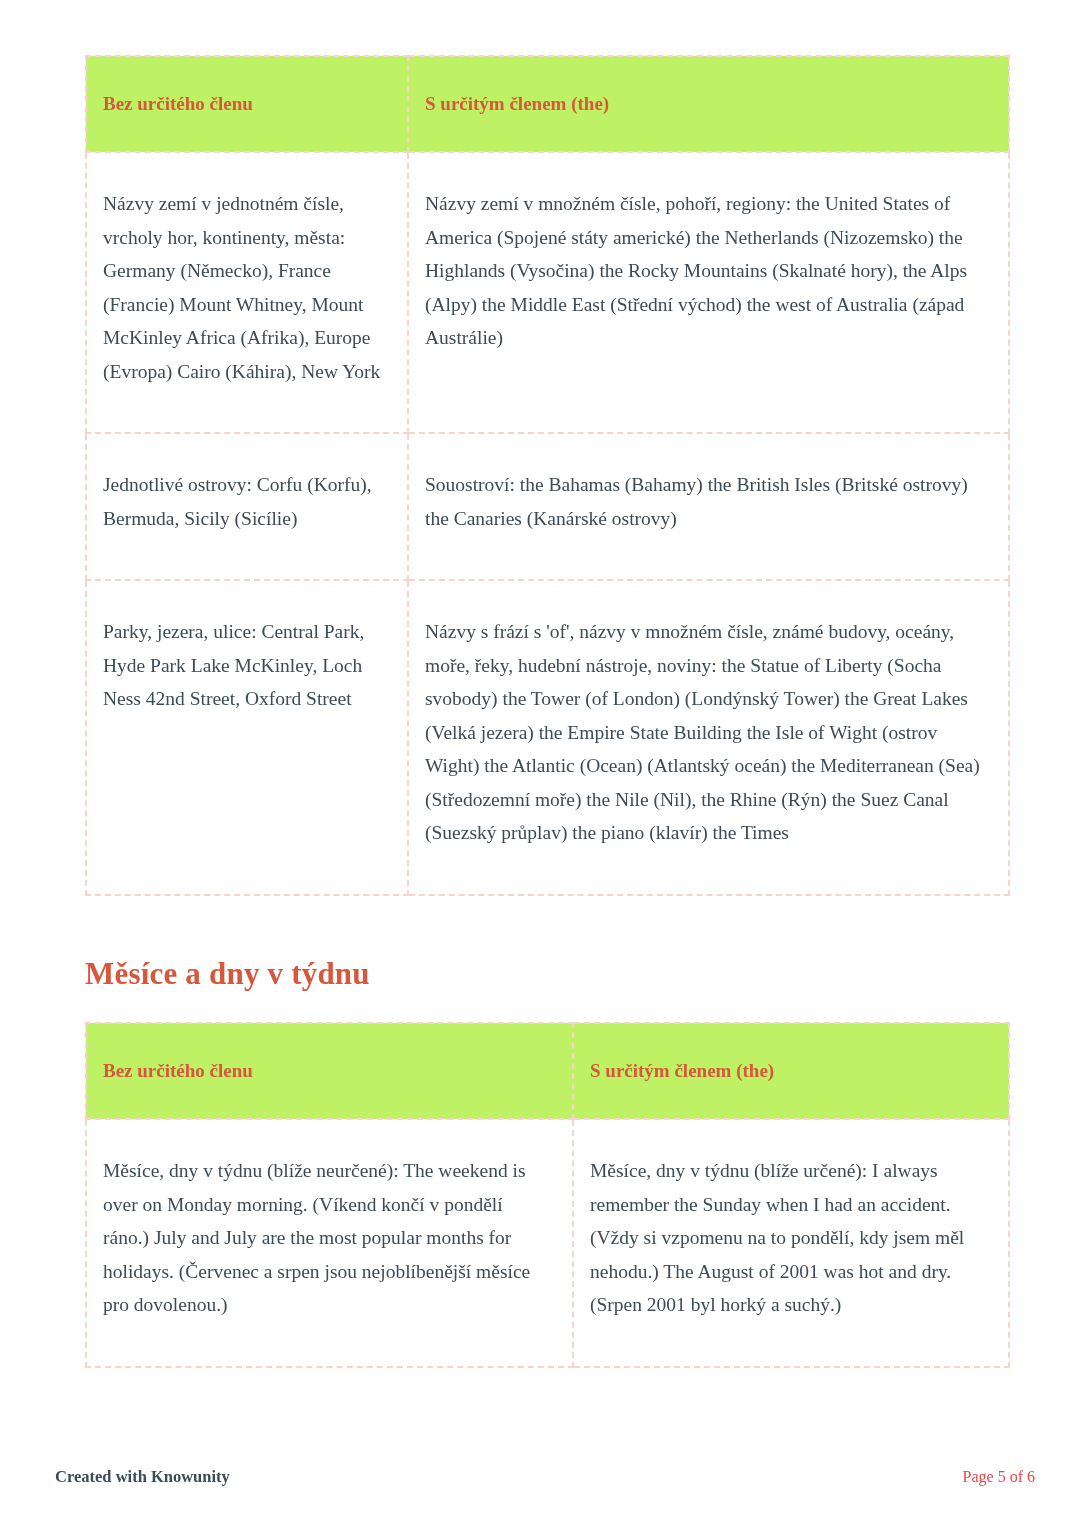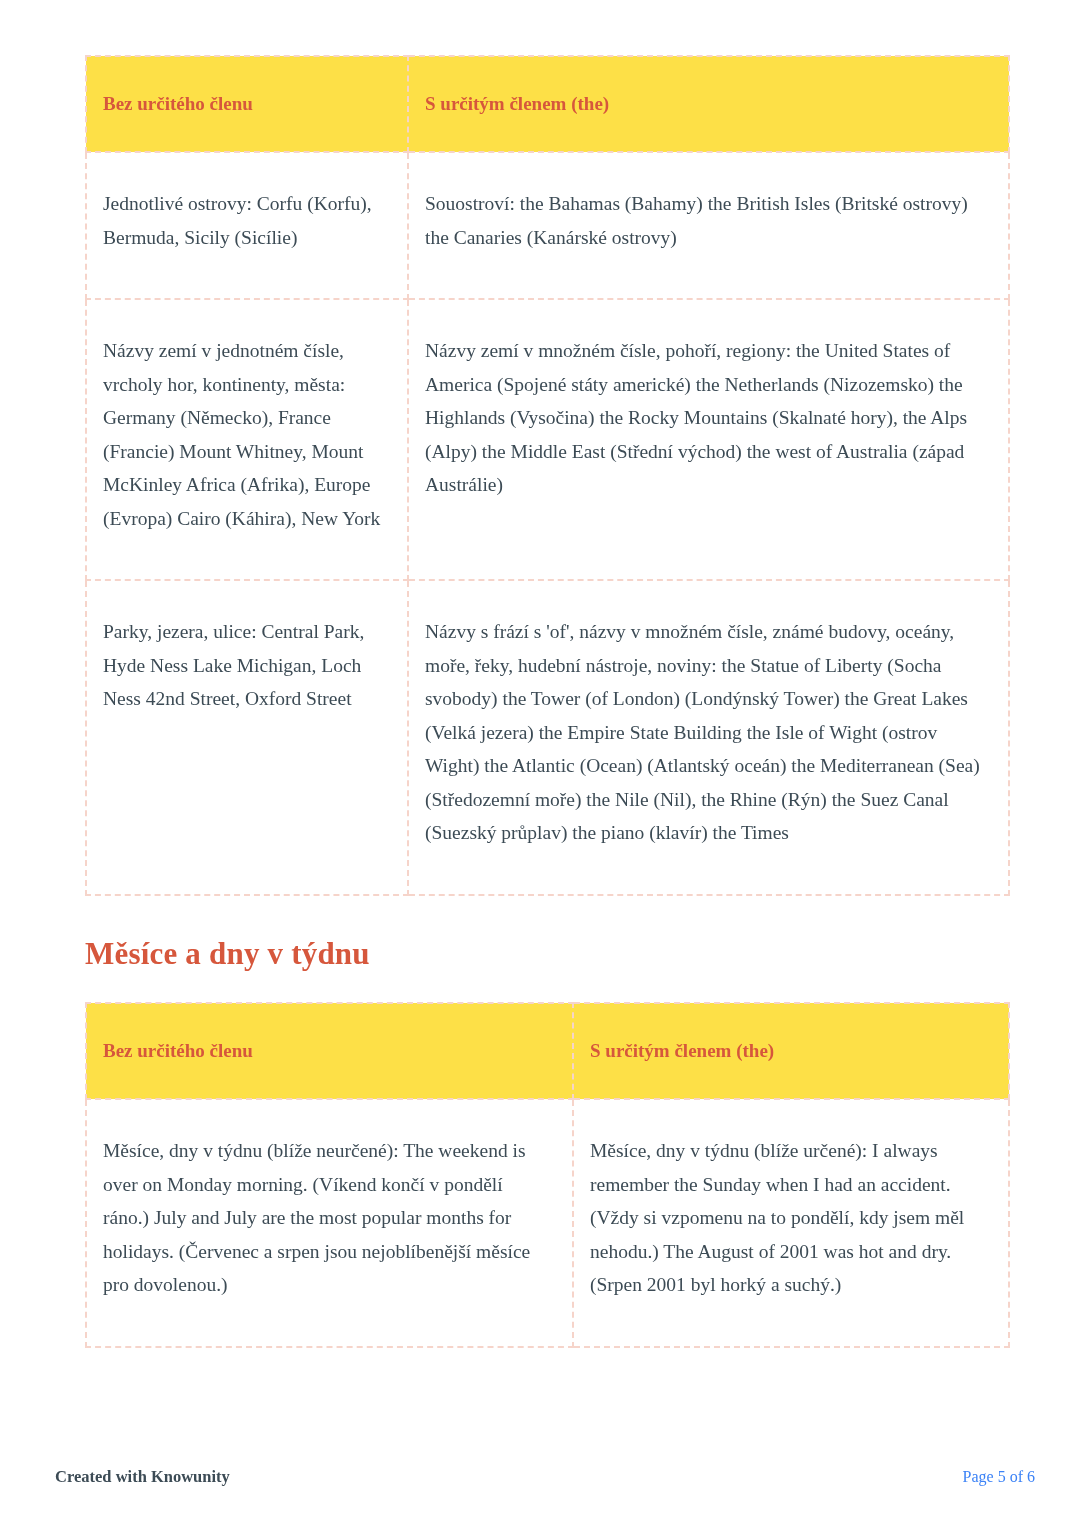--- a/index.html
+++ b/index.html
@@ -23,58 +23,58 @@
     border-collapse: collapse;
     width: 925px;
     table-layout: fixed;
   }
   th, td {
     border: 2px dashed #f6d4ca;
     vertical-align: top;
     text-align: left;
   }
   th {
-    background: #fde047;
+    background: #bef264;
     color: #d6573c;
     font-size: 19px;
     font-weight: bold;
     padding: 36px 20px 36px 16px;
   }
   td {
     font-size: 19.5px;
     line-height: 1.72;
     padding: 34px 22px 44px 16px;
     color: #3c4b55;
   }
   table.t1 col.col-left { width: 322px; }
   table.t2 col.col-left { width: 487px; }
 
   .heading {
     color: #d6573c;
     font-size: 31px;
     font-weight: bold;
-    margin: 40px 0 30px 0;
+    margin: 60px 0 30px 0;
     letter-spacing: 0.2px;
   }
 
   .footer {
     flex: 0 0 auto;
     display: flex;
     justify-content: space-between;
     align-items: baseline;
     margin-top: 54px;
   }
   .footer .brand {
     font-size: 16.5px;
     font-weight: bold;
     color: #3c4b55;
   }
   .footer .pagenum {
     font-size: 16px;
-    color: #3b82f6;
+    color: #ef4444;
   }
 </style>
 </head>
 <body>
 
 <div class="page">
   <div class="content">
 
     <table class="t1">
       <colgroup>
@@ -82,29 +82,29 @@
           <col>
         </colgroup>
       <thead>
         <tr>
           <th>Bez určitého členu</th>
           <th>S určitým členem (the)</th>
         </tr>
       </thead>
       <tbody>
         <tr>
+          <td>Názvy zemí v jednotném čísle, vrcholy hor, kontinenty, města: Germany (Německo), France (Francie) Mount Whitney, Mount McKinley Africa (Afrika), Europe (Evropa) Cairo (Káhira), New York</td>
+          <td>Názvy zemí v množném čísle, pohoří, regiony: the United States of America (Spojené státy americké) the Netherlands (Nizozemsko) the Highlands (Vysočina) the Rocky Mountains (Skalnaté hory), the Alps (Alpy) the Middle East (Střední východ) the west of Australia (západ Austrálie)</td>
+        </tr>
+        <tr>
           <td>Jednotlivé ostrovy: Corfu (Korfu), Bermuda, Sicily (Sicílie)</td>
           <td>Souostroví: the Bahamas (Bahamy) the British Isles (Britské ostrovy) the Canaries (Kanárské ostrovy)</td>
         </tr>
         <tr>
-          <td>Názvy zemí v jednotném čísle, vrcholy hor, kontinenty, města: Germany (Německo), France (Francie) Mount Whitney, Mount McKinley Africa (Afrika), Europe (Evropa) Cairo (Káhira), New York</td>
-          <td>Názvy zemí v množném čísle, pohoří, regiony: the United States of America (Spojené státy americké) the Netherlands (Nizozemsko) the Highlands (Vysočina) the Rocky Mountains (Skalnaté hory), the Alps (Alpy) the Middle East (Střední východ) the west of Australia (západ Austrálie)</td>
-        </tr>
-        <tr>
-          <td>Parky, jezera, ulice: Central Park, Hyde Ness Lake Michigan, Loch Ness 42nd Street, Oxford Street</td>
+          <td>Parky, jezera, ulice: Central Park, Hyde Park Lake McKinley, Loch Ness 42nd Street, Oxford Street</td>
           <td>Názvy s frází s 'of', názvy v množném čísle, známé budovy, oceány, moře, řeky, hudební nástroje, noviny: the Statue of Liberty (Socha svobody) the Tower (of London) (Londýnský Tower) the Great Lakes (Velká jezera) the Empire State Building the Isle of Wight (ostrov Wight) the Atlantic (Ocean) (Atlantský oceán) the Mediterranean (Sea) (Středozemní moře) the Nile (Nil), the Rhine (Rýn) the Suez Canal (Suezský průplav) the piano (klavír) the Times</td>
         </tr>
       </tbody>
     </table>
 
     <h1 class="heading">Měsíce a dny v týdnu</h1>
 
     <table class="t2">
       <colgroup>
           <col class="col-left">

